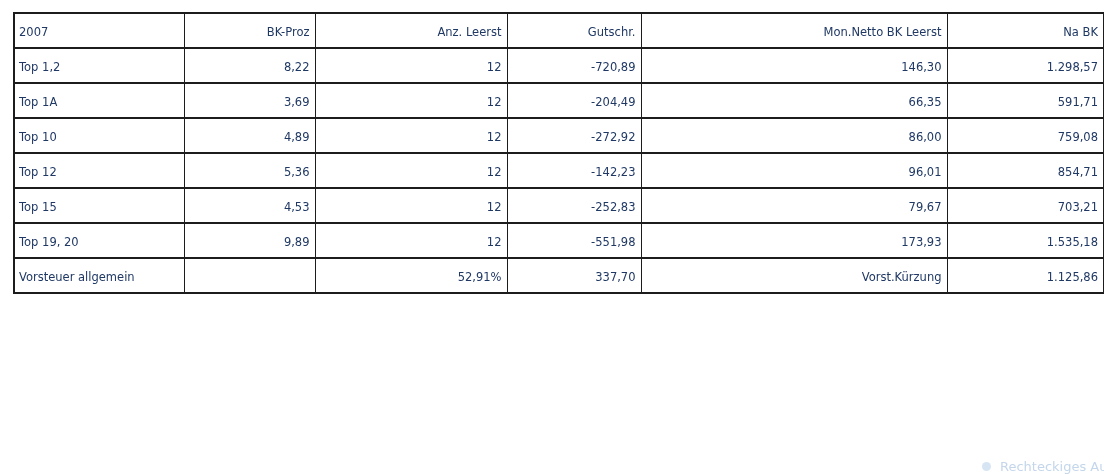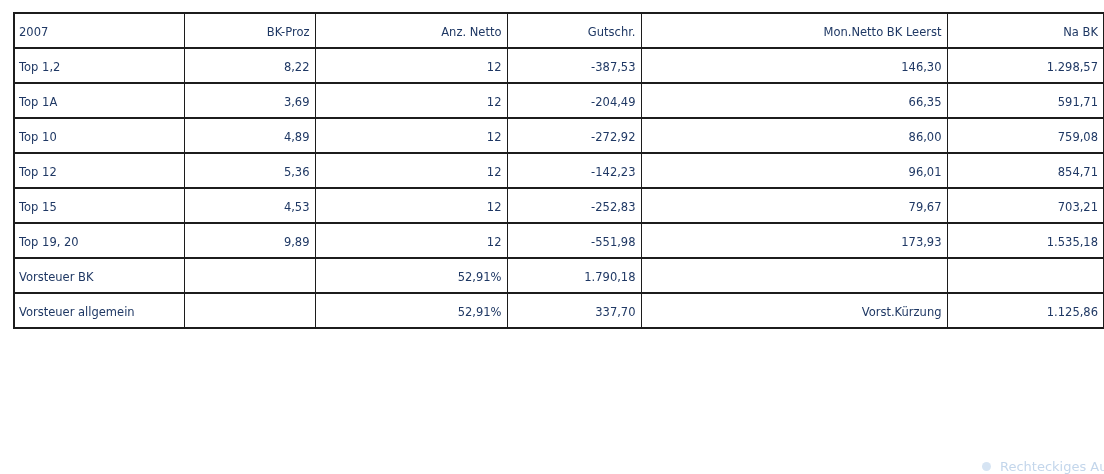--- a/index.html
+++ b/index.html
@@ -69,32 +69,32 @@
         <col style="width: 131px;">
         <col style="width: 192px;">
         <col style="width: 134px;">
         <col style="width: 306px;">
         <col style="width: 157px;">
       </colgroup>
     <thead>
       <tr>
           <th class="al">2007</th>
           <th class="ar">BK-Proz</th>
-          <th class="ar">Anz. Netto</th>
+          <th class="ar">Anz. Leerst</th>
           <th class="ar">Gutschr.</th>
           <th class="ar">Mon.Netto BK Leerst</th>
           <th class="ar">Na BK</th>
         </tr>
     </thead>
     <tbody>
         <tr>
           <td class="al">Top 1,2</td>
           <td class="ar">8,22</td>
           <td class="ar">12</td>
-          <td class="ar">-387,53</td>
+          <td class="ar">-720,89</td>
           <td class="ar">146,30</td>
           <td class="ar">1.298,57</td>
         </tr>
         <tr>
           <td class="al">Top 1A</td>
           <td class="ar">3,69</td>
           <td class="ar">12</td>
           <td class="ar">-204,49</td>
           <td class="ar">66,35</td>
           <td class="ar">591,71</td>
@@ -125,28 +125,20 @@
         </tr>
         <tr>
           <td class="al">Top 19, 20</td>
           <td class="ar">9,89</td>
           <td class="ar">12</td>
           <td class="ar">-551,98</td>
           <td class="ar">173,93</td>
           <td class="ar">1.535,18</td>
         </tr>
         <tr>
-          <td class="al">Vorsteuer BK</td>
-          <td class="ar"></td>
-          <td class="ar">52,91%</td>
-          <td class="ar">1.790,18</td>
-          <td class="ar"></td>
-          <td class="ar"></td>
-        </tr>
-        <tr>
           <td class="al">Vorsteuer allgemein</td>
           <td class="ar"></td>
           <td class="ar">52,91%</td>
           <td class="ar">337,70</td>
           <td class="ar">Vorst.Kürzung</td>
           <td class="ar">1.125,86</td>
         </tr>
       </tbody>
   </table>
 </div>

